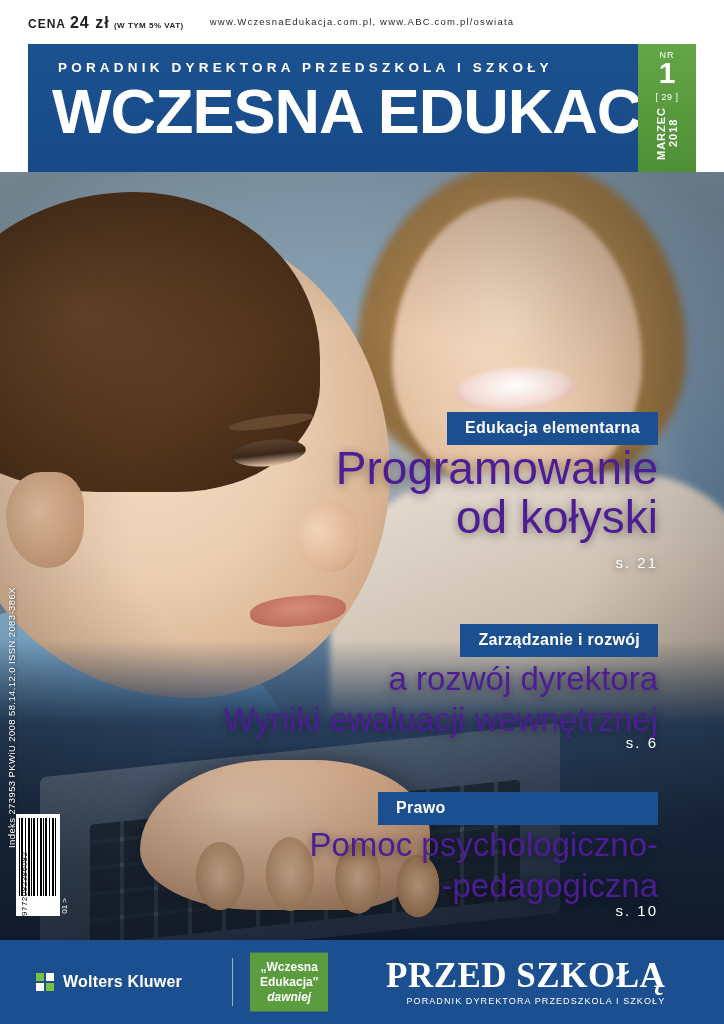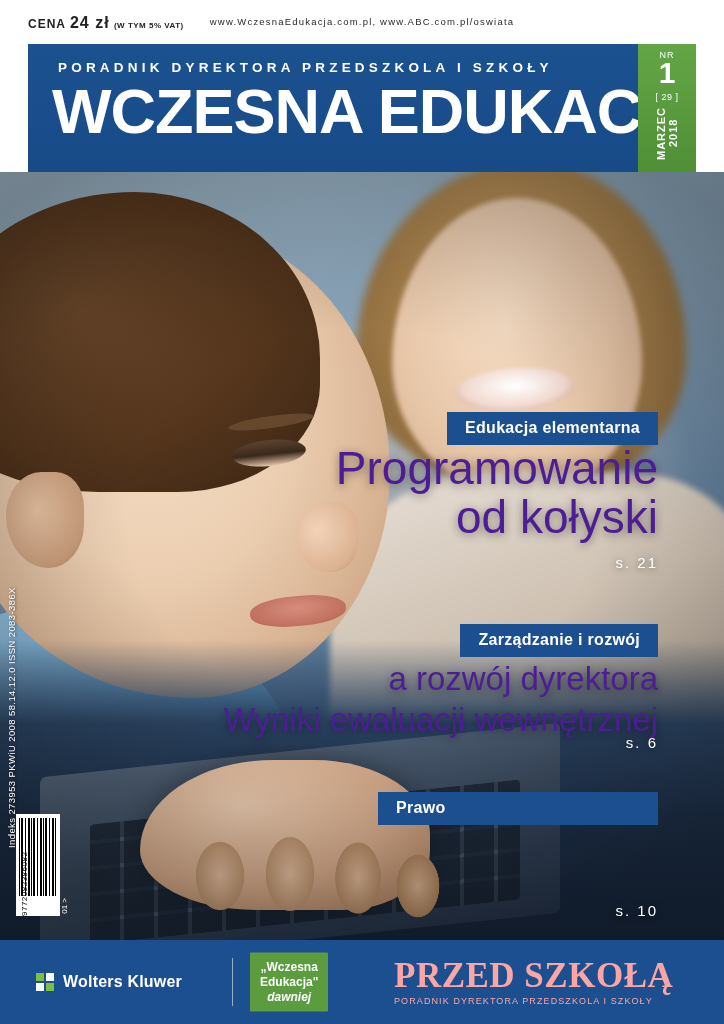--- a/index.html
+++ b/index.html
@@ -314,22 +314,22 @@
     width: 1px; height: 48px; background: rgba(255,255,255,.55);
   }
   .dawniej {
     position: absolute; left: 250px; top: 50%; transform: translateY(-50%);
     background: #5a9c3e; color: #ffffff;
     font-size: 12px; font-weight: bold; line-height: 1.25;
     padding: 7px 10px; text-align: center; border-radius: 1px;
   }
   .dawniej em { font-style: italic; font-weight: bold; }
   .przed {
-    position: absolute; left: 394px; top: 50%; transform: translateY(-50%);
-    color: #fca5a5; text-align: left;
+    position: absolute; left: 386px; top: 50%; transform: translateY(-50%);
+    color: #ffffff; text-align: right;
   }
   .przed .big {
     font-size: 35px; font-weight: bold; letter-spacing: 0.5px; line-height: 1;
     font-family: "Liberation Serif", serif;
   }
   .przed .sub {
     font-size: 9px; letter-spacing: 1.1px; margin-top: 3px;
   }
 </style>
 </head>
@@ -390,20 +390,24 @@
     <div class="page" id="pg1">s. 21</div>
 
     <div class="tagbar" id="tag2">Zarządzanie i rozwój</div>
     <div class="headline small" id="hl2">
       <div>a rozwój dyrektora</div>
       <div>Wyniki ewaluacji wewnętrznej</div>
     </div>
     <div class="page" id="pg2">s. 6</div>
 
     <div class="tagbar" id="tag3">Prawo</div>
+    <div class="headline small" id="hl3">
+      <div>Pomoc psychologiczno-</div>
+      <div>-pedagogiczna</div>
+    </div>
     <div class="page" id="pg3">s. 10</div>
   </div>
 
   <div class="issn">Indeks 273953 PKWiU 2008 58.14.12.0 ISSN 2083-386X</div>
   <div class="barcode">
     <div class="bars"></div>
   </div>
   <div class="ean-num">9772082386082</div>
   <div class="barcode-label">01 &gt;</div>
 

